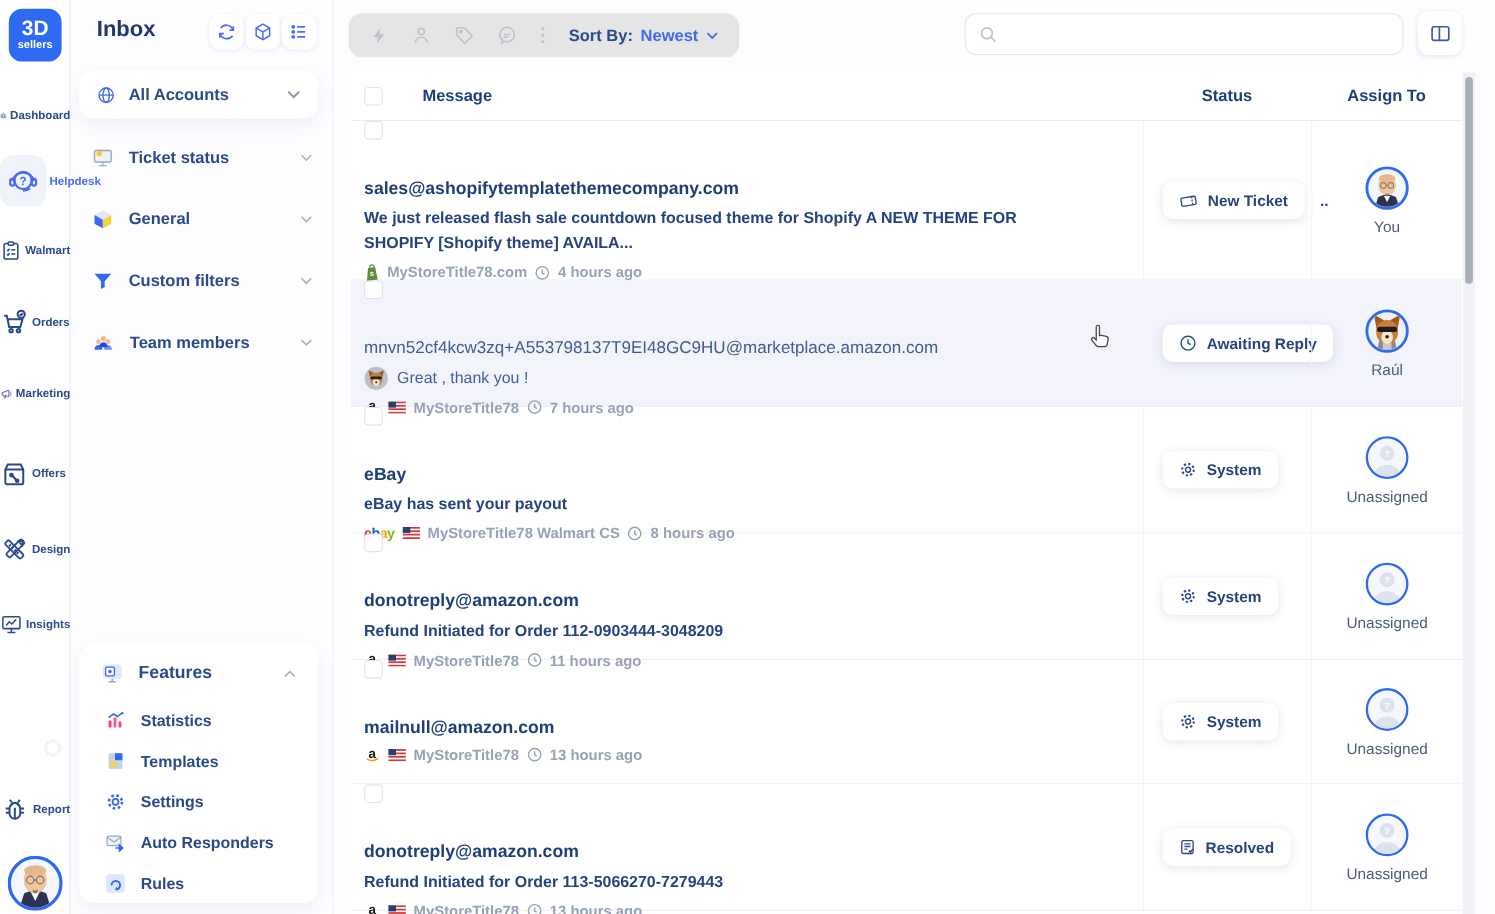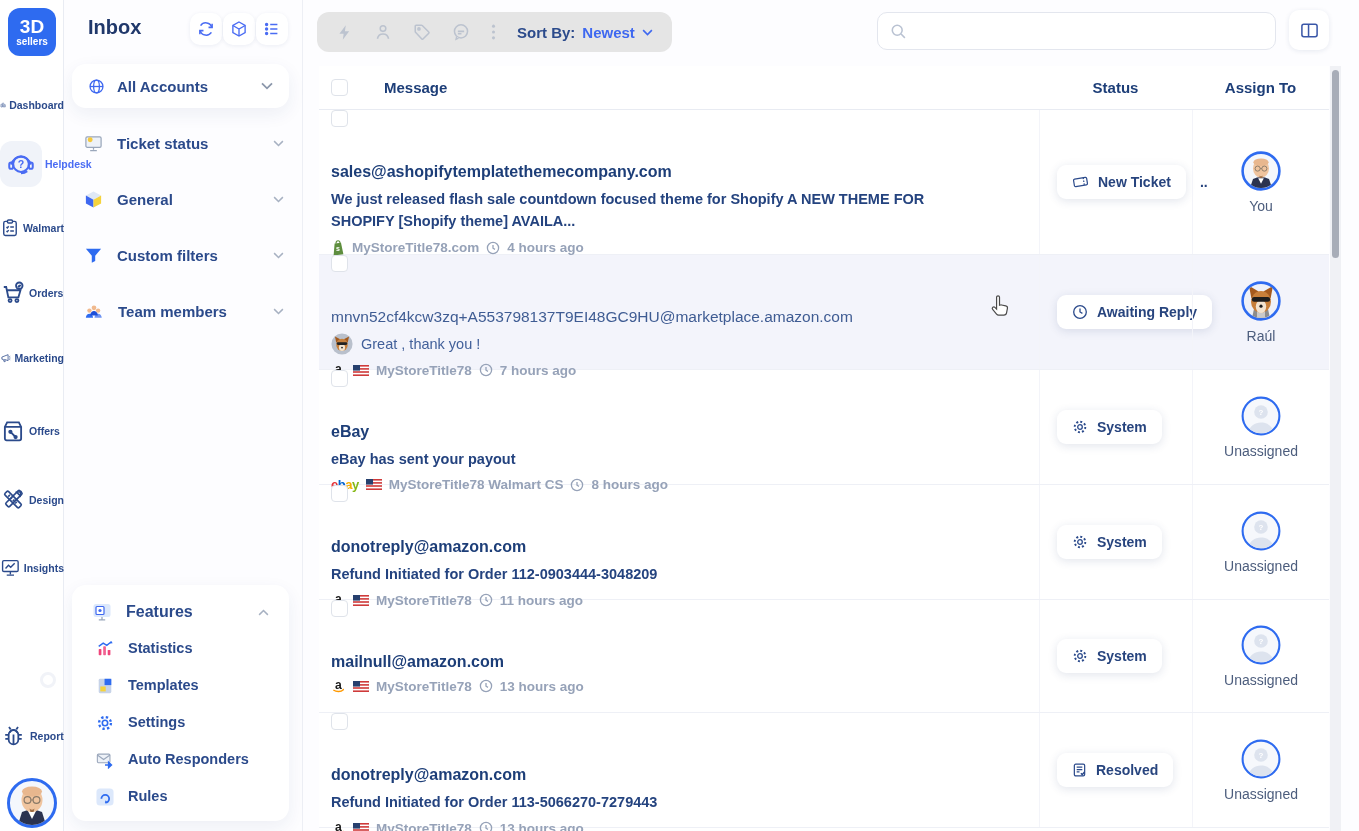--- a/index.html
+++ b/index.html
@@ -37,21 +37,21 @@
     padding:0 16px; gap:12px; cursor:pointer; }
   .acct .lbl { font-size:15px; font-weight:700; color:#2b4a8b; flex:1; }
   .filter-row { position:absolute; left:20px; width:200px; height:30px; display:flex;
     align-items:center; gap:14px; cursor:pointer; }
   .filter-row .lbl { font-size:15px; font-weight:700; color:#2b4a8b; flex:1; }
   .features { left:8px; top:585px; width:217px; height:236px; }
   .feat-head { position:absolute; left:20px; top:12px; width:177px; height:30px; display:flex;
     align-items:center; gap:14px; cursor:pointer; }
   .feat-head .lbl { font-size:16px; font-weight:700; color:#2b4a8b; flex:1; }
   .feat-item { position:absolute; left:24px; width:170px; height:24px; display:flex;
-    align-items:flex-start; gap:14px; cursor:pointer; }
+    align-items:flex-end; gap:14px; cursor:pointer; }
   .feat-item .lbl { font-size:14.5px; font-weight:600; color:#2b4a8b; }
 
   
   .main { position:relative; flex:1; height:831px; background:#fdfdff; }
   .toolbar { position:absolute; left:14px; top:12px; height:40px; border-radius:12px;
     background:#e5e5e5; display:flex; align-items:center; gap:21px; padding:0 19px; }
   .toolbar .sortlbl { font-size:15px; font-weight:700; color:#2b4a8b; }
   .toolbar .sortval { font-size:15px; font-weight:700; color:#3e68f0; margin-left:-14px; cursor:pointer;
     display:flex; align-items:center; gap:7px; }
   .search { position:absolute; left:574px; top:12px; width:399px; height:38px; background:#fff;
@@ -82,21 +82,21 @@
     justify-content:center; gap:7px; border-left:1px solid #f3f4f9; }
   .msgbody { width:630px; display:flex; flex-direction:column; gap:7px; }
   .sender { font-size:16px; font-weight:700; color:#1d3e78; }
   .subject { font-size:14.5px; font-weight:700; color:#24437f; line-height:1.55; display:flex;
     align-items:center; gap:8px; }
   .row.read .sender { font-weight:400; font-size:15.5px; color:#3f5c93; }
   .row.read .subject { font-weight:400; color:#42609a; }
   .meta { display:flex; align-items:center; gap:7px; font-size:13.5px; font-weight:700; color:#96a2b8; }
   .meta .time { font-weight:600; }
   .pill { background:#fff; border-radius:9px; box-shadow:0 2px 10px rgba(30,55,110,.13);
-    display:flex; align-items:flex-start; gap:9px; padding:9px 15px; font-size:14px; font-weight:700;
+    display:flex; align-items:center; gap:9px; padding:9px 15px; font-size:14px; font-weight:700;
     color:#27447e; white-space:nowrap; }
   .status-more { font-size:14px; font-weight:800; color:#27447e; margin-left:4px; }
   .assignee { font-size:14px; font-weight:400; color:#4c5d7d; }
   .mini-avatar { width:22px; height:22px; flex:0 0 22px; }
   .ebay-word { font-size:13px; font-weight:800; letter-spacing:-.5px; }
 
   
   .scroll-track { position:absolute; right:18px; top:66px; bottom:0; width:11px; background:#f0f1f5; }
   .scroll-thumb { position:absolute; left:2px; top:4px; width:7px; height:188px; background:#a8adb8;
     border-radius:4px; }

